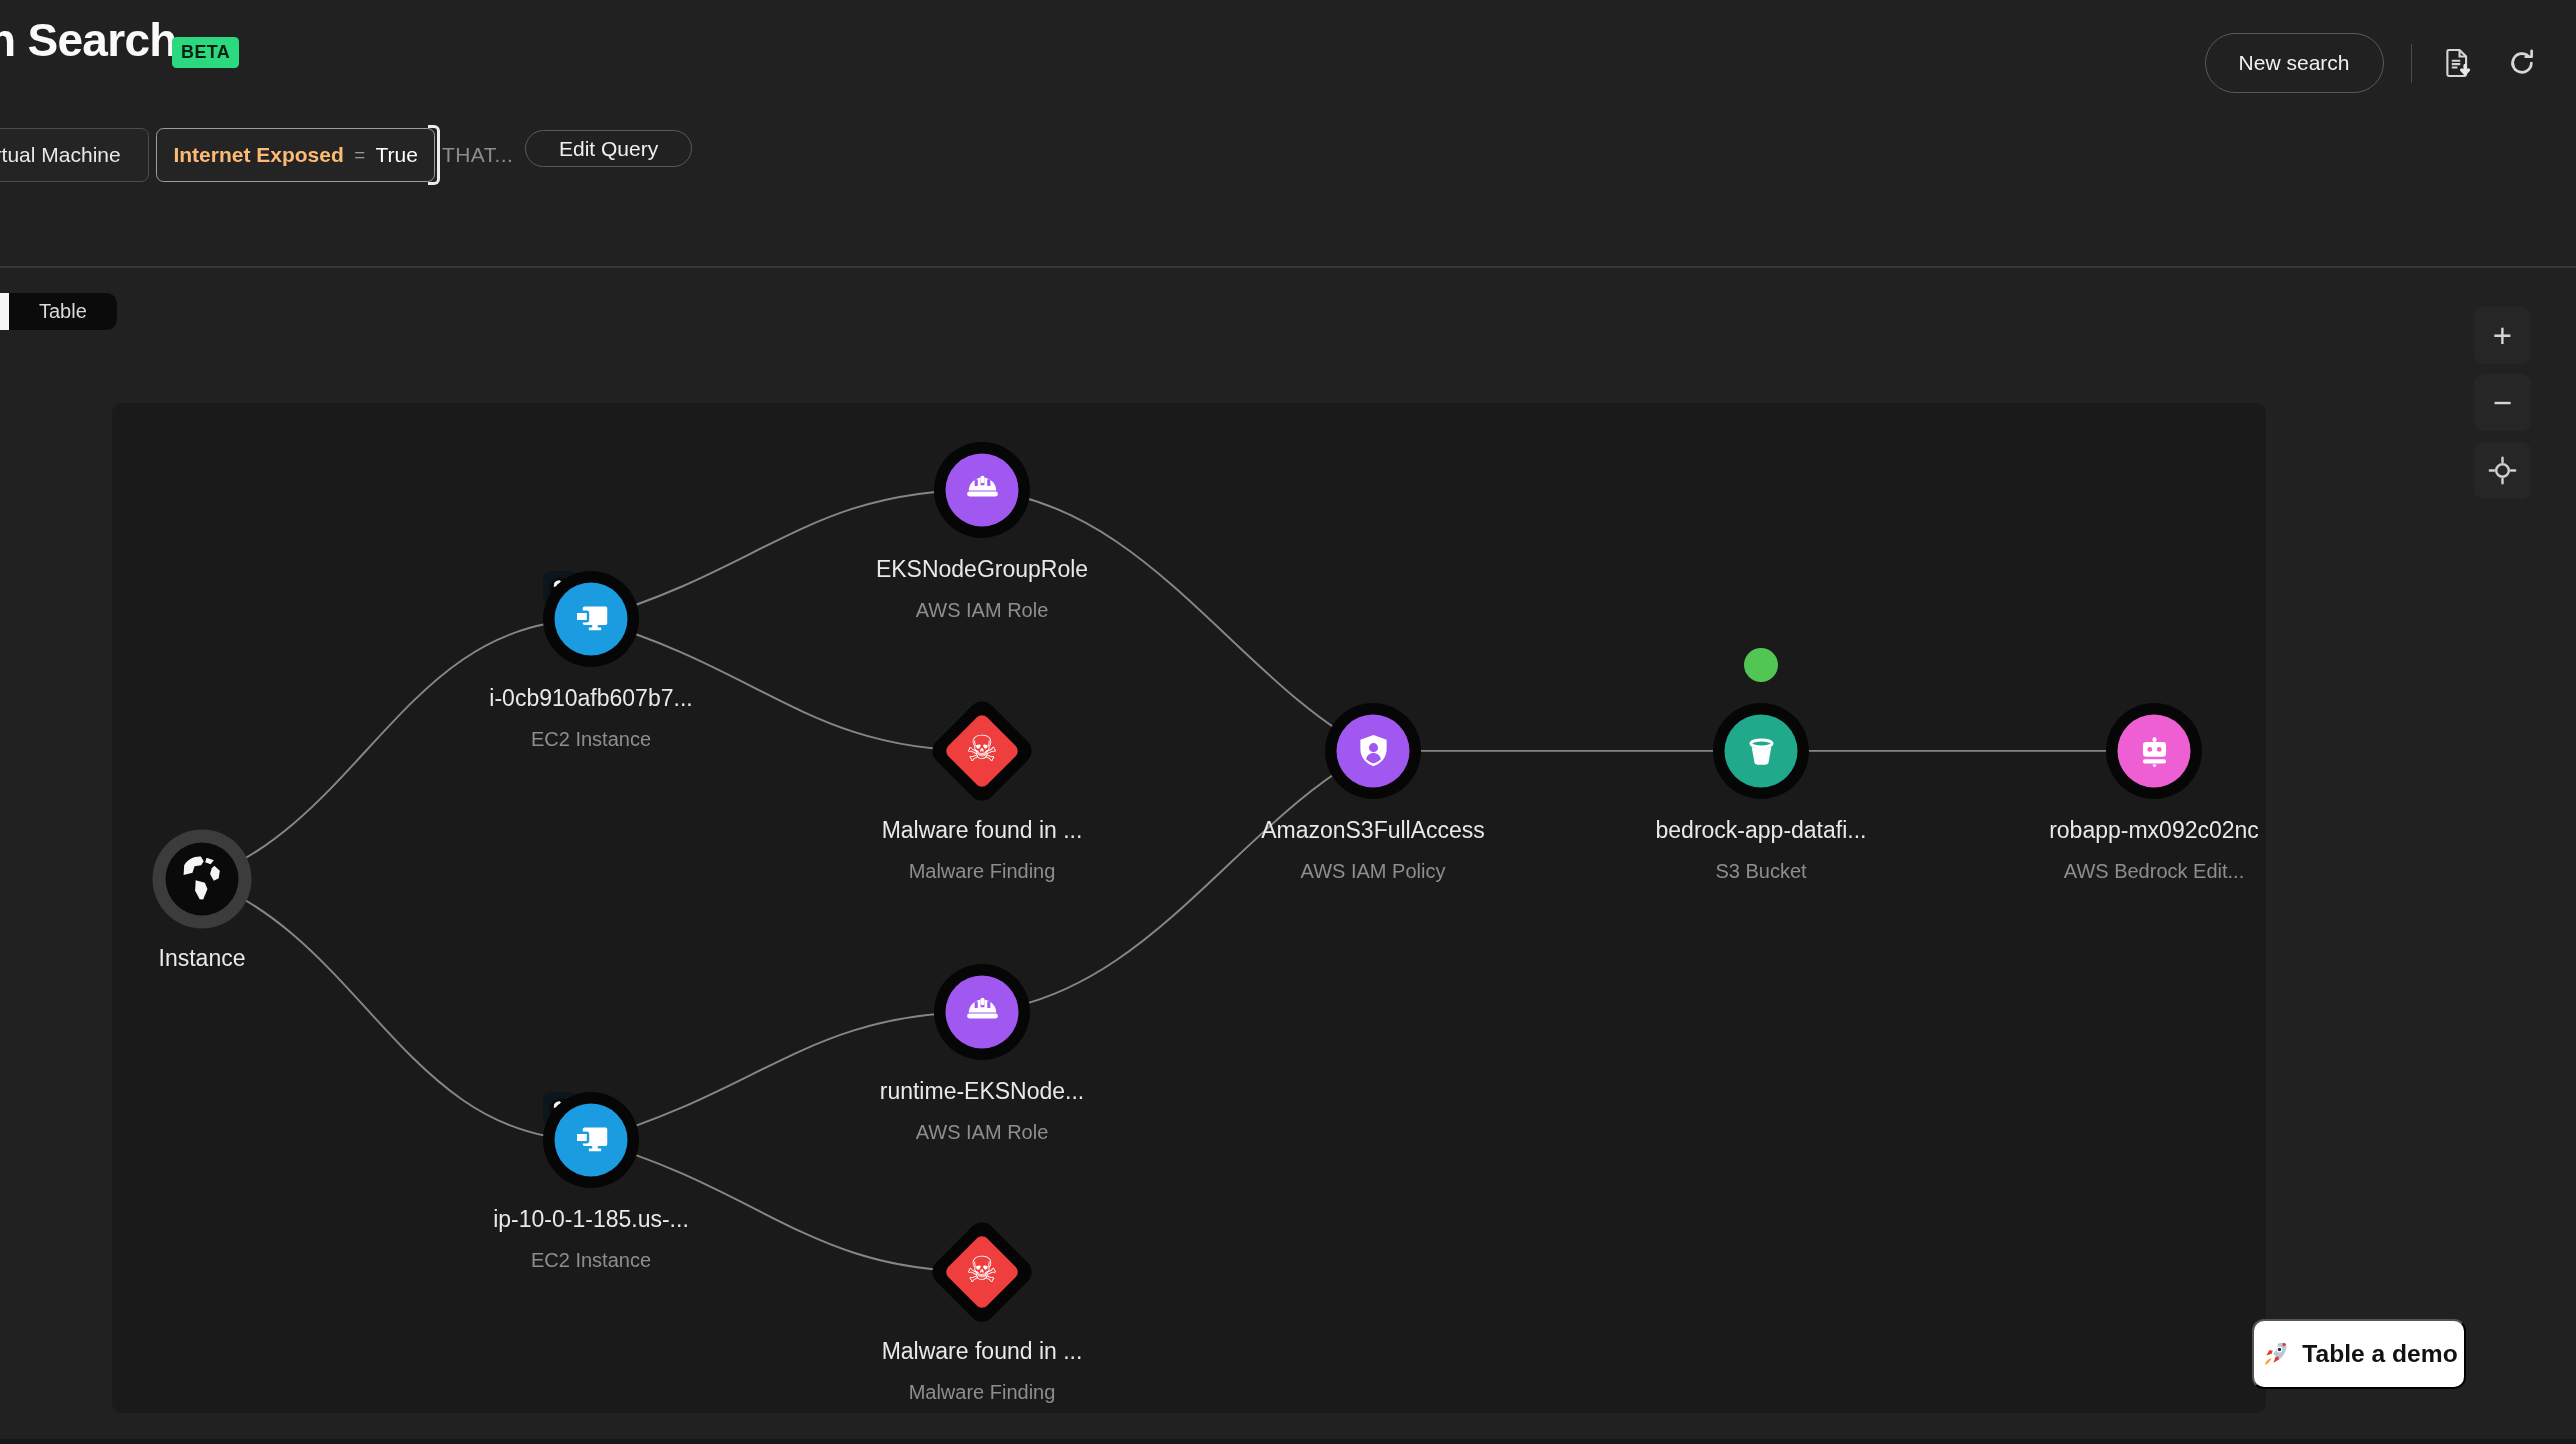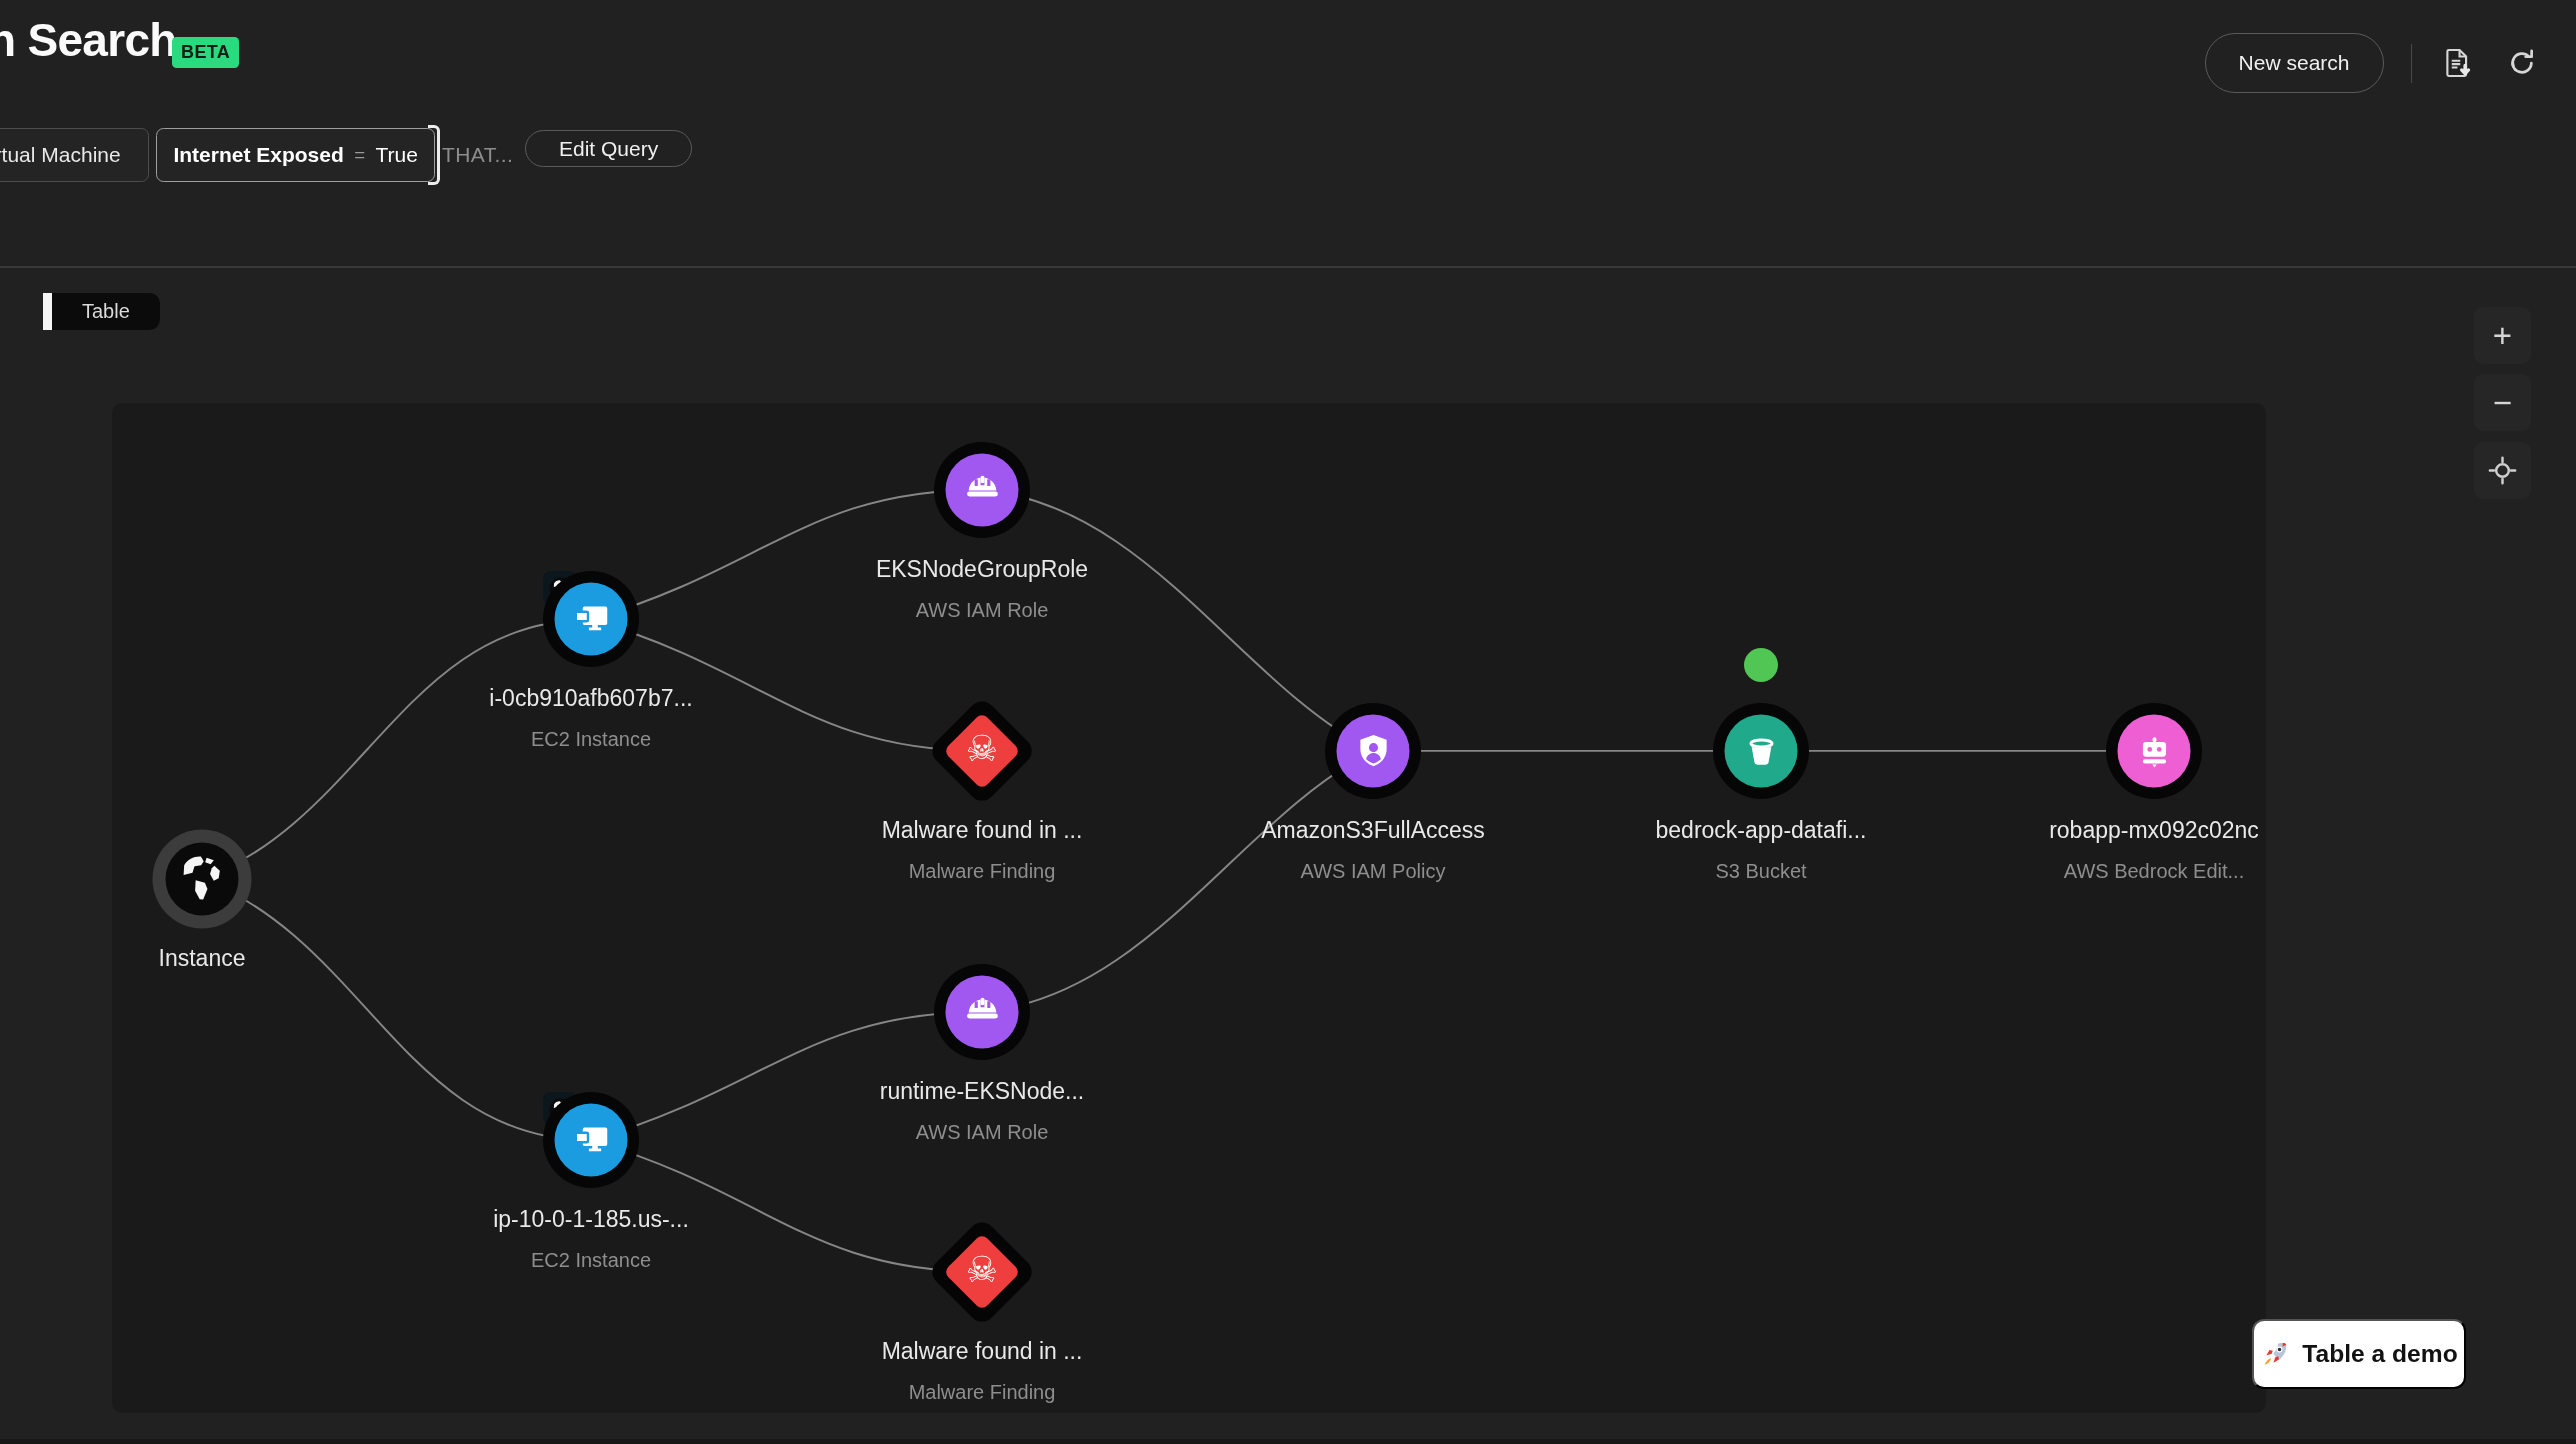--- a/index.html
+++ b/index.html
@@ -18,33 +18,33 @@
   .vdiv { width:1.5px; height:39px; background:#4a4a4a; }
   .hdr-icon { width:37px; height:37px; display:flex; align-items:center; justify-content:center; cursor:pointer; }
   .hdr-icon svg { width:34px; height:34px; }
 
   
   .query-row { position:absolute; left:0; top:128px; width:100%; height:54px; }
   .chip { position:absolute; top:0; height:54px; display:flex; align-items:center; justify-content:center;
           border:1.5px solid #4d4d4d; border-radius:7.5px; background:#242424; color:#e8e8e8; font-size:21px; }
   .chip-first { left:-52px; width:201px; }
   .chip-selected { left:156px; padding:0 16.4px; border-color:#9f9f9f; gap:10.4px; }
-  .chip-selected .f { font-weight:700; color:#ffffff; }
+  .chip-selected .f { font-weight:700; color:#fdba74; }
   .chip-selected .op { color:#9a9a9a; font-size:18.7px; }
   .chip-selected .v { color:#ffffff;text-align:center; }
   .bracket { position:absolute; right:-6px; top:-3.7px; bottom:-3.7px; width:12px;
              border:3px solid #ececec; border-left:none; border-radius:0 6px 6px 0; }
   .that-hint { position:absolute; left:442px; top:0; height:54px; display:flex; align-items:center;
                color:#8d8d8d; font-size:21px; letter-spacing:0.4px; }
   .edit-query { position:absolute; left:525px; top:2.2px; height:37px; }
 
   .header-divider { position:absolute; left:0; top:266px; width:100%; height:1.5px; background:#383838; }
 
   
-  .view-toggle { position:absolute; left:0; top:293px; height:37px; display:flex;padding-left:43px; }
+  .view-toggle { position:absolute; left:0; top:293px; height:37px; display:flex; }
   .seg-graph { width:9px; height:37px; background:#f5f5f5; }
   .seg-table { height:37px; padding:0 30px; background:#0b0b0b; color:#d9d9d9; font-size:20px;
                display:flex; align-items:center; border-radius:0 10.4px 10.4px 0; cursor:pointer; }
 
   
   .graph-panel { position:absolute; left:112px; top:403px; width:2154px; height:1010px;
                  background:#1a1a1a; border-radius:10.4px; }
   #edges { position:absolute; left:0; top:0; width:2576px; height:1445px; pointer-events:none; }
   .edge { fill:none; stroke:#8f8f8f; stroke-width:2.6; opacity:.92; }
 

